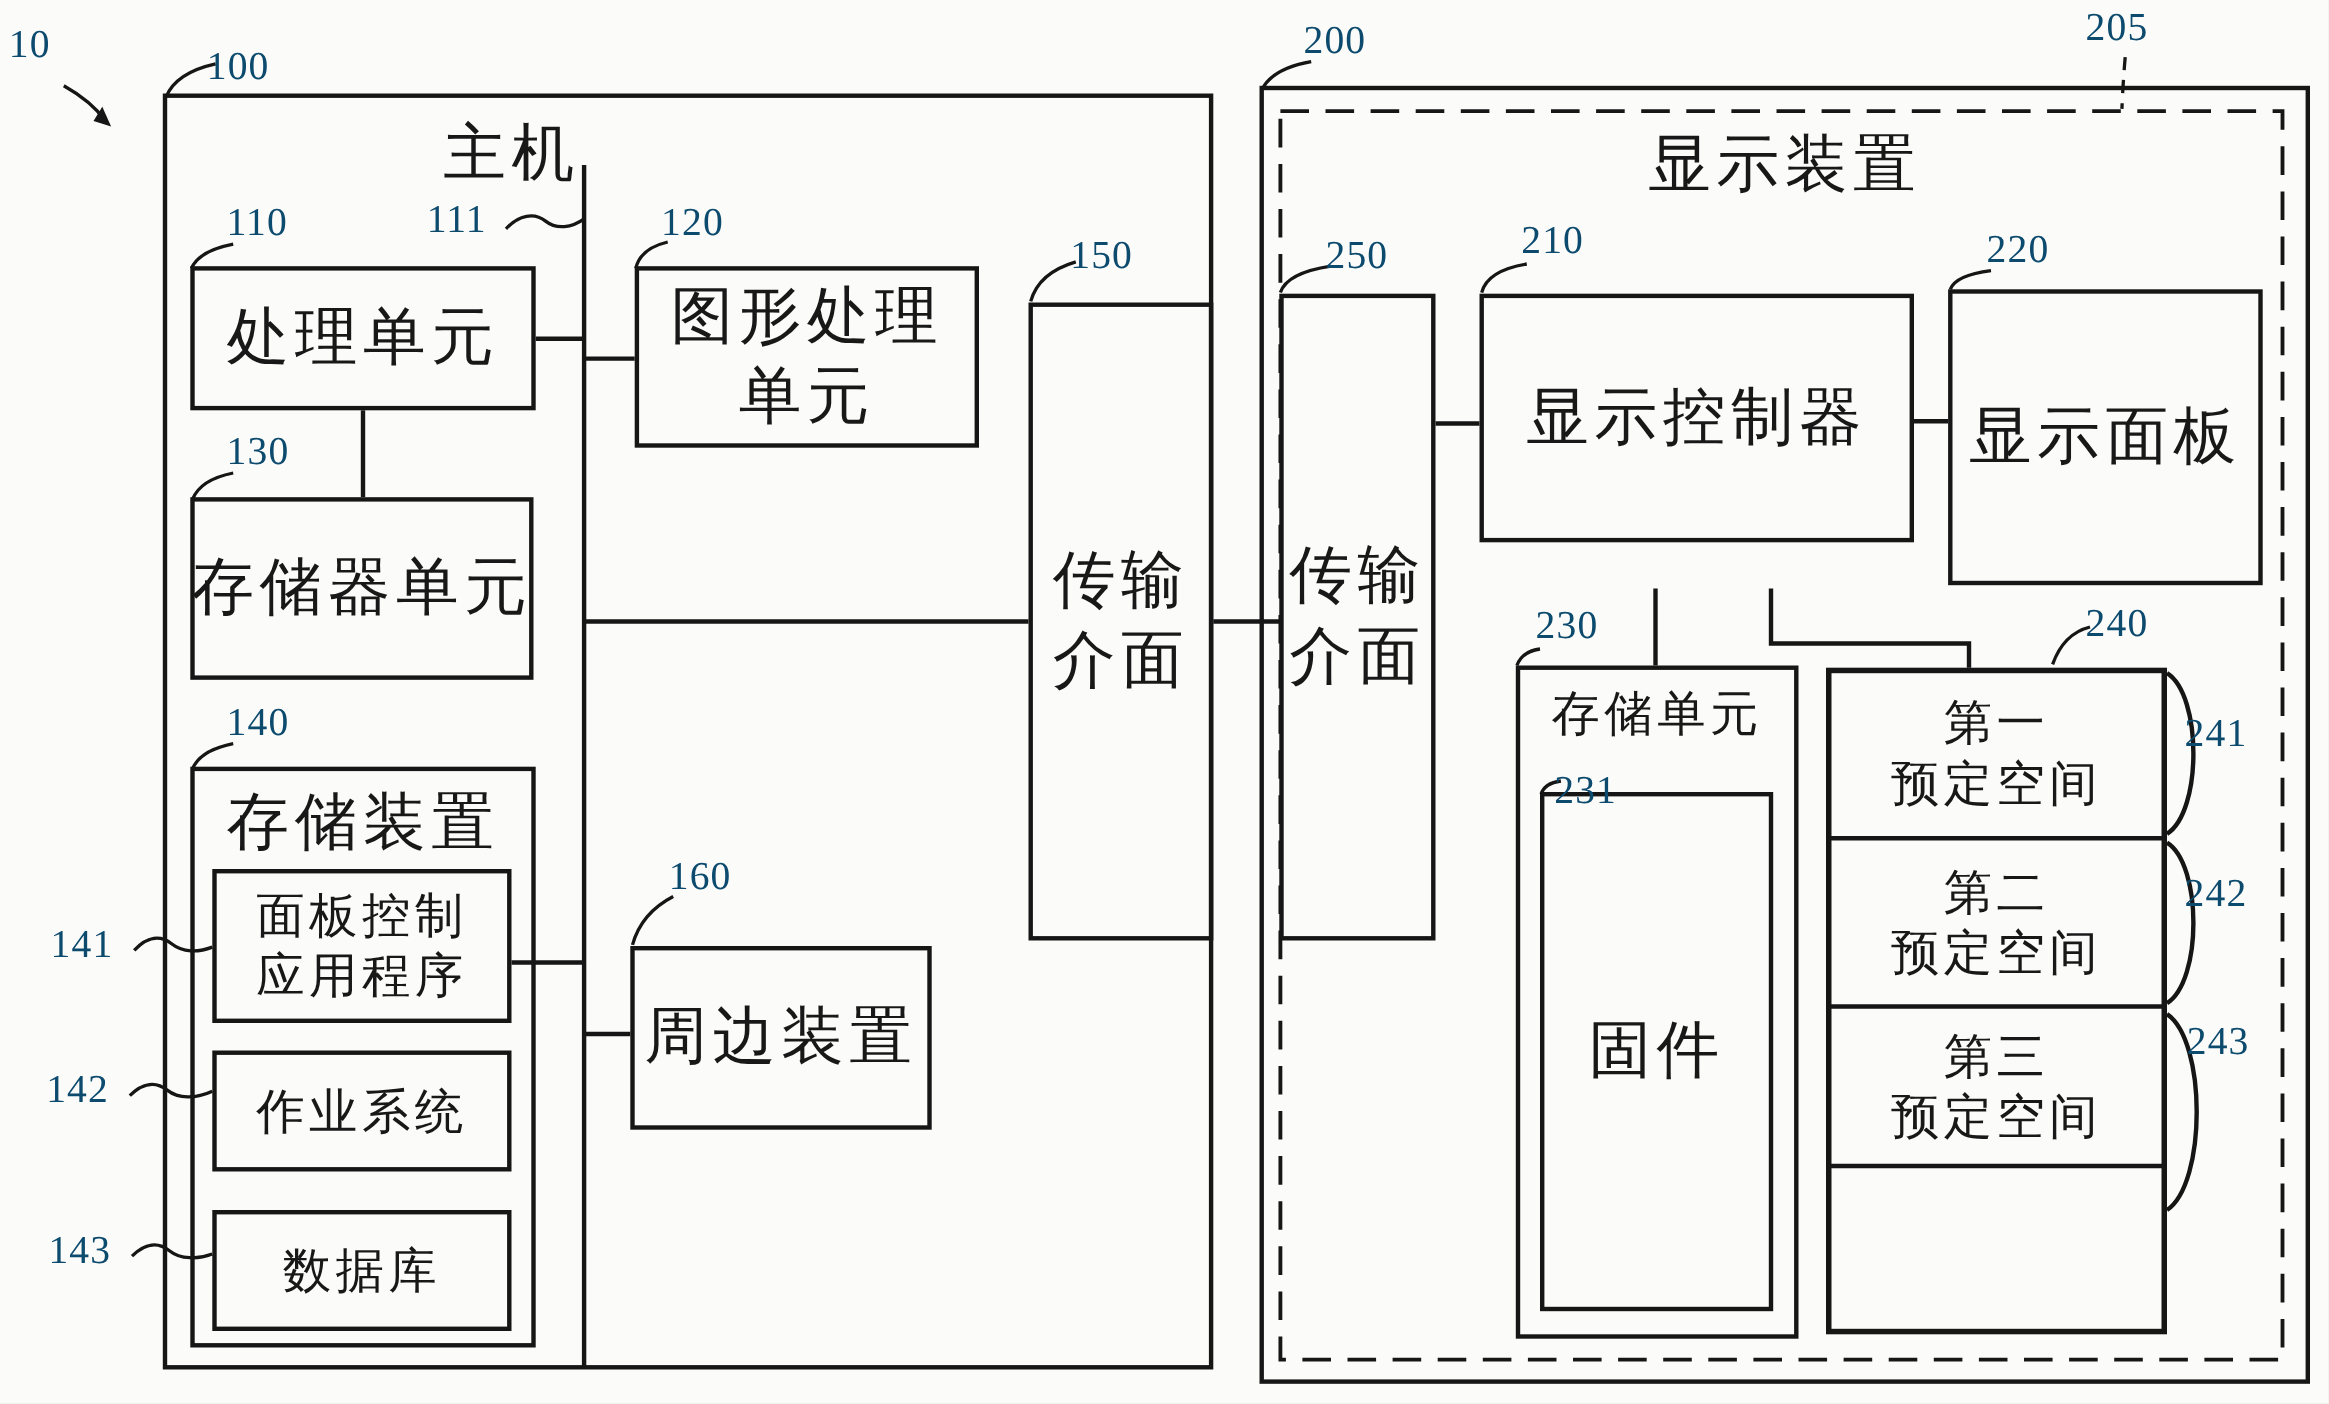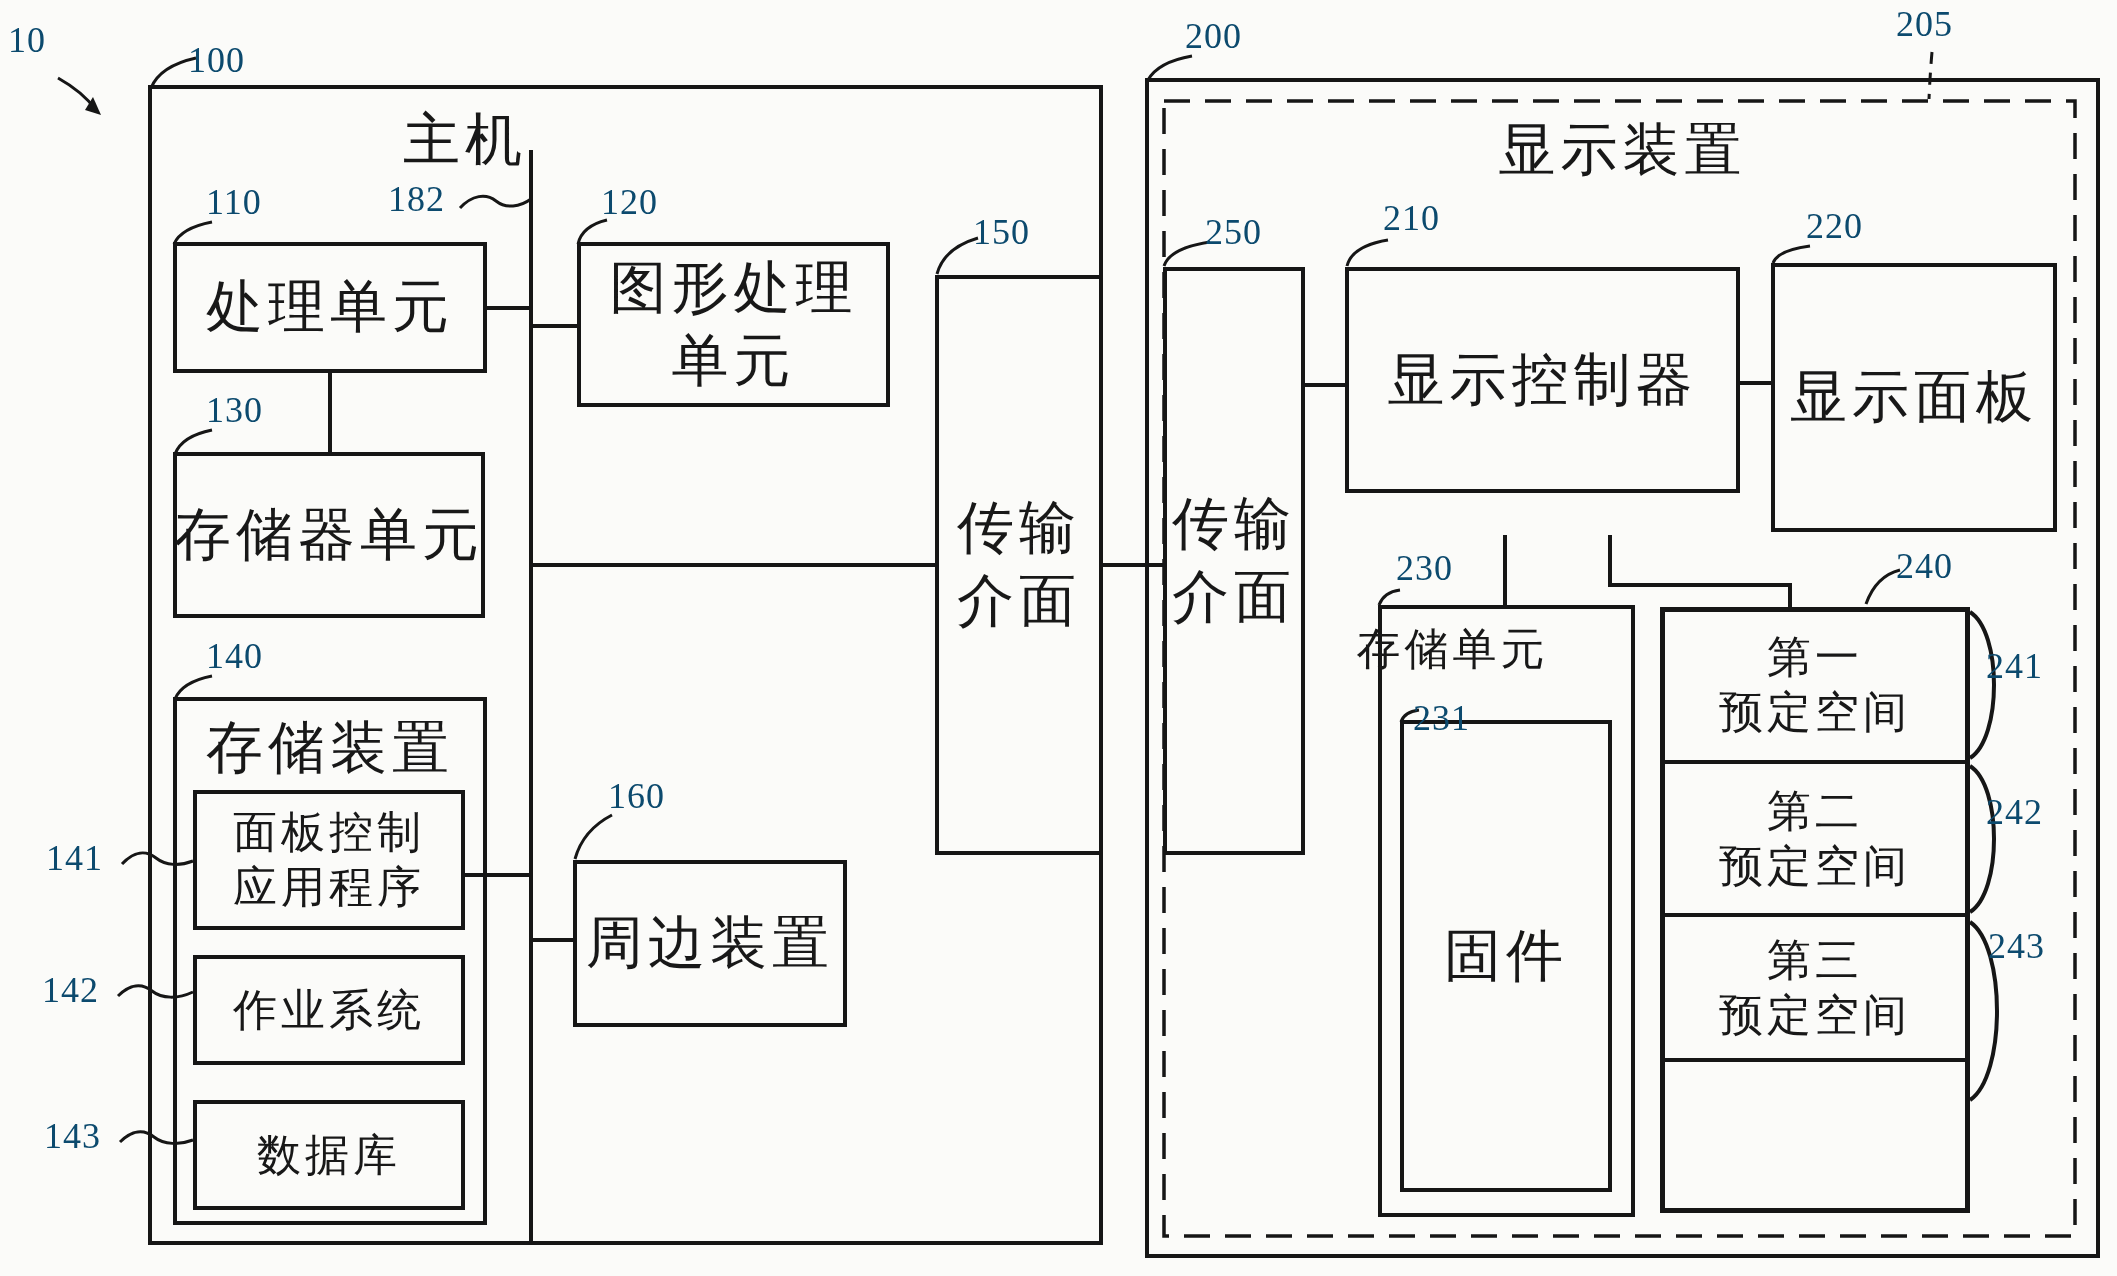--- a/index.html
+++ b/index.html
@@ -85,21 +85,21 @@
     <g stroke="#161616" stroke-width="4" fill="none">
       <path d="M1663,762 H1967"></path>
       <path d="M1663,915 H1967"></path>
       <path d="M1663,1060 H1967"></path>
     </g>
   </svg>
 
   <span class="ref" style="left:8px;top:22px;">10</span>
   <span class="ref" style="left:188px;top:42px;">100</span>
   <span class="ref" style="left:206px;top:184px;">110</span>
-  <span class="ref" style="left:388px;top:181px;">182</span>
+  <span class="ref" style="left:388px;top:181px;">111</span>
   <span class="ref" style="left:601px;top:184px;">120</span>
   <span class="ref" style="left:206px;top:392px;">130</span>
   <span class="ref" style="left:206px;top:638px;">140</span>
   <span class="ref" style="left:46px;top:840px;">141</span>
   <span class="ref" style="left:42px;top:972px;">142</span>
   <span class="ref" style="left:44px;top:1118px;">143</span>
   <span class="ref" style="left:973px;top:214px;">150</span>
   <span class="ref" style="left:608px;top:778px;">160</span>
   <span class="ref" style="left:1185px;top:18px;">200</span>
   <span class="ref" style="left:1896px;top:6px;">205</span>
@@ -164,21 +164,21 @@
 
   <div class="box" style="left:1345px;top:267px;width:395px;height:226px;">
     <span class="cn">显示控制器</span>
   </div>
 
   <div class="box" style="left:1771px;top:263px;width:286px;height:269px;">
     <span class="cn">显示面板</span>
   </div>
 
   <div class="box" style="left:1378px;top:605px;width:257px;height:612px;"></div>
-  <div class="boxtitle cn-sm" style="left:1324px;top:622px;width:257px;">存储单元</div>
+  <div class="boxtitle cn-sm" style="left:1378px;top:622px;width:257px;">存储单元</div>
 
   <div class="box" style="left:1400px;top:720px;width:212px;height:472px;">
     <span class="cn">固件</span>
   </div>
 
   <div class="box thick" style="left:1660px;top:607px;width:310px;height:606px;"></div>
 
   <div class="cell" style="left:1660px;top:607px;width:310px;height:155px;">
     <span class="cn-sm">第一</span>
     <span class="cn-sm">预定空间</span>

